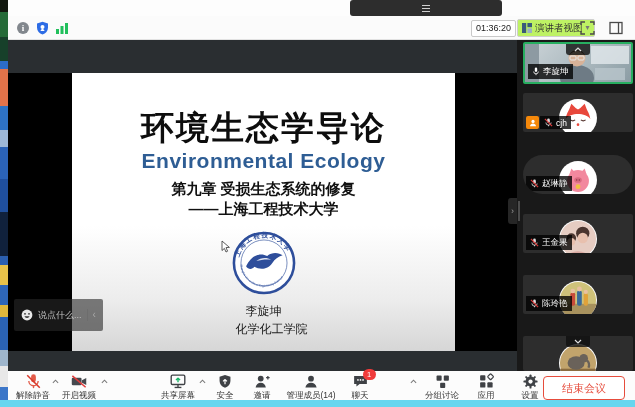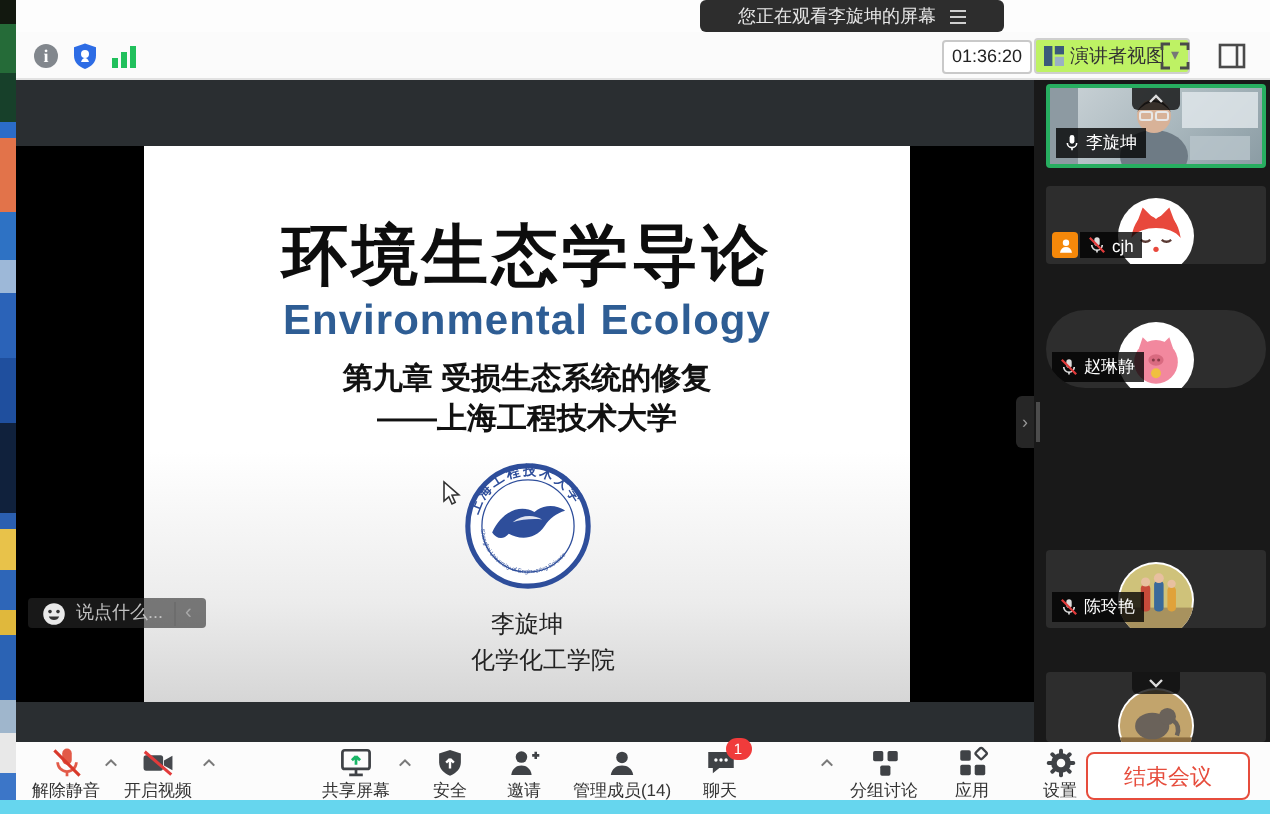--- a/index.html
+++ b/index.html
@@ -40,21 +40,21 @@
   .slide{left:72px;top:73px;width:383px;height:278px;text-align:center;
     background:linear-gradient(180deg,#ffffff 0%,#ffffff 55%,#ececec 82%,#d6d6d6 100%);}
   .sl-title{margin-top:38px;font-size:33px;font-weight:900;color:#0d0d0d;letter-spacing:2px;line-height:1.05;}
   .sl-en{margin-top:3px;font-size:21px;font-weight:bold;color:#2e5d94;letter-spacing:.5px;}
   .sl-ch1{margin-top:7px;font-size:15px;font-weight:bold;color:#111;}
   .sl-ch2{margin-top:1px;font-size:15px;font-weight:bold;color:#111;}
   .sl-logo{width:64px;height:64px;margin:12px auto 0;}
   .sl-presenter{margin-top:4px;font-size:12px;color:#222;}
   .sl-dept{margin-top:1px;font-size:12px;color:#222;padding-left:16px;}
 
-  .chatov{left:14px;top:299px;height:15px;display:flex;align-items:center;gap:5px;
+  .chatov{left:14px;top:299px;height:32px;display:flex;align-items:center;gap:5px;
     background:rgba(40,40,40,.6);border-radius:2px;padding:0 7px;}
   .chat-ph{font-size:9px;color:#c2c2c2;}
   .chat-div{width:1px;height:12px;background:#6d6d6d;}
   .chat-col{font-size:10px;color:#a8a8a8;line-height:1;}
 
   
   .sidebar{left:517px;top:40px;width:118px;height:331px;background:#191919;}
   .tile{position:absolute;left:6px;width:110px;height:39px;background:#2d2d2d;border-radius:2px;overflow:hidden;box-sizing:border-box;}
   .tile-video{top:2px;height:42px;border:2px solid #27ae60;
     background:linear-gradient(135deg,#ccd4d8 0%,#aab8be 55%,#8b9ca4 100%);}
@@ -88,21 +88,20 @@
 <body>
 
 <div class="screen">
 
   <div class="abs desktop-strip"></div>
 
   <div class="abs title-strip"></div>
   <div class="abs topbar"></div>
 
   <div class="abs tooltip">
-    <span>您正在观看李旋坤的屏幕</span>
     <span class="menu-lines"></span>
   </div>
 
   <div class="abs info-ic">i</div>
   <svg class="abs" style="left:36px;top:21px" width="13" height="14" viewBox="0 0 13 14">
     <path d="M6.5 .8 12 2.6v4.2c0 3.4-2.3 5.6-5.5 6.7C3.3 12.4 1 10.2 1 6.8V2.6z" fill="#2d6ce5"></path>
     <circle cx="6.5" cy="6" r="2" fill="#fff"></circle>
       <path d="M4.5 10c.4-1.4 1.2-2 2-2s1.6.6 2 2z" fill="#fff"></path>
   </svg>
   <svg class="abs" style="left:56px;top:23px" width="13" height="11" viewBox="0 0 13 11">
@@ -251,20 +250,43 @@
             <rect x="4.2" y="0.8" width="3.6" height="5.8" rx="1.8" fill="#ddd"></rect>
             <path d="M2.5 6a3.5 3.5 0 0 0 7 0" stroke="#ddd" stroke-width="1.1" fill="none"></path>
             <line x1="6" y1="9.2" x2="6" y2="11" stroke="#ddd" stroke-width="1.1"></line>
             <line x1="1.2" y1="1.2" x2="10.8" y2="10.8" stroke="#e23b3b" stroke-width="1.5"></line>
           </svg>
           <span>赵琳静</span>
         </div>
       </div>
     </div>
 
+    <div class="tile t4">
+      <div class="av">
+        <svg width="38" height="38" viewBox="0 0 40 40">
+          <circle cx="20" cy="20" r="19" fill="#e6ccc2"></circle>
+          <circle cx="25" cy="14" r="7" fill="#4a342e"></circle>
+            <circle cx="25" cy="19" r="5.5" fill="#e8c0ae"></circle>
+          <circle cx="13" cy="19" r="5" fill="#4a342e"></circle>
+            <circle cx="13" cy="23" r="4" fill="#e8c0ae"></circle>
+          <path d="M4 40 Q20 26 36 40 Z" fill="#d8a8a0"></path>
+        </svg>
+      </div>
+      <div class="nrow">
+        <div class="nlabel">
+          <svg width="9" height="9" viewBox="0 0 12 12">
+            <rect x="4.2" y="0.8" width="3.6" height="5.8" rx="1.8" fill="#ddd"></rect>
+            <path d="M2.5 6a3.5 3.5 0 0 0 7 0" stroke="#ddd" stroke-width="1.1" fill="none"></path>
+            <line x1="6" y1="9.2" x2="6" y2="11" stroke="#ddd" stroke-width="1.1"></line>
+            <line x1="1.2" y1="1.2" x2="10.8" y2="10.8" stroke="#e23b3b" stroke-width="1.5"></line>
+          </svg>
+          <span>王金果</span>
+        </div>
+      </div>
+    </div>
 
     <div class="tile t5">
       <div class="av">
         <svg width="38" height="38" viewBox="0 0 40 40">
           <circle cx="20" cy="20" r="19" fill="#cfc27a"></circle>
           <rect x="0" y="24" width="40" height="16" fill="#a8925e"></rect>
           <rect x="12" y="12" width="5" height="14" rx="2" fill="#c84a3a"></rect>
           <rect x="19" y="10" width="5" height="16" rx="2" fill="#3a6a9a"></rect>
           <rect x="26" y="13" width="4.5" height="13" rx="2" fill="#e0a23a"></rect>
           <circle cx="14.5" cy="10.5" r="2.4" fill="#e8c0a0"></circle>

